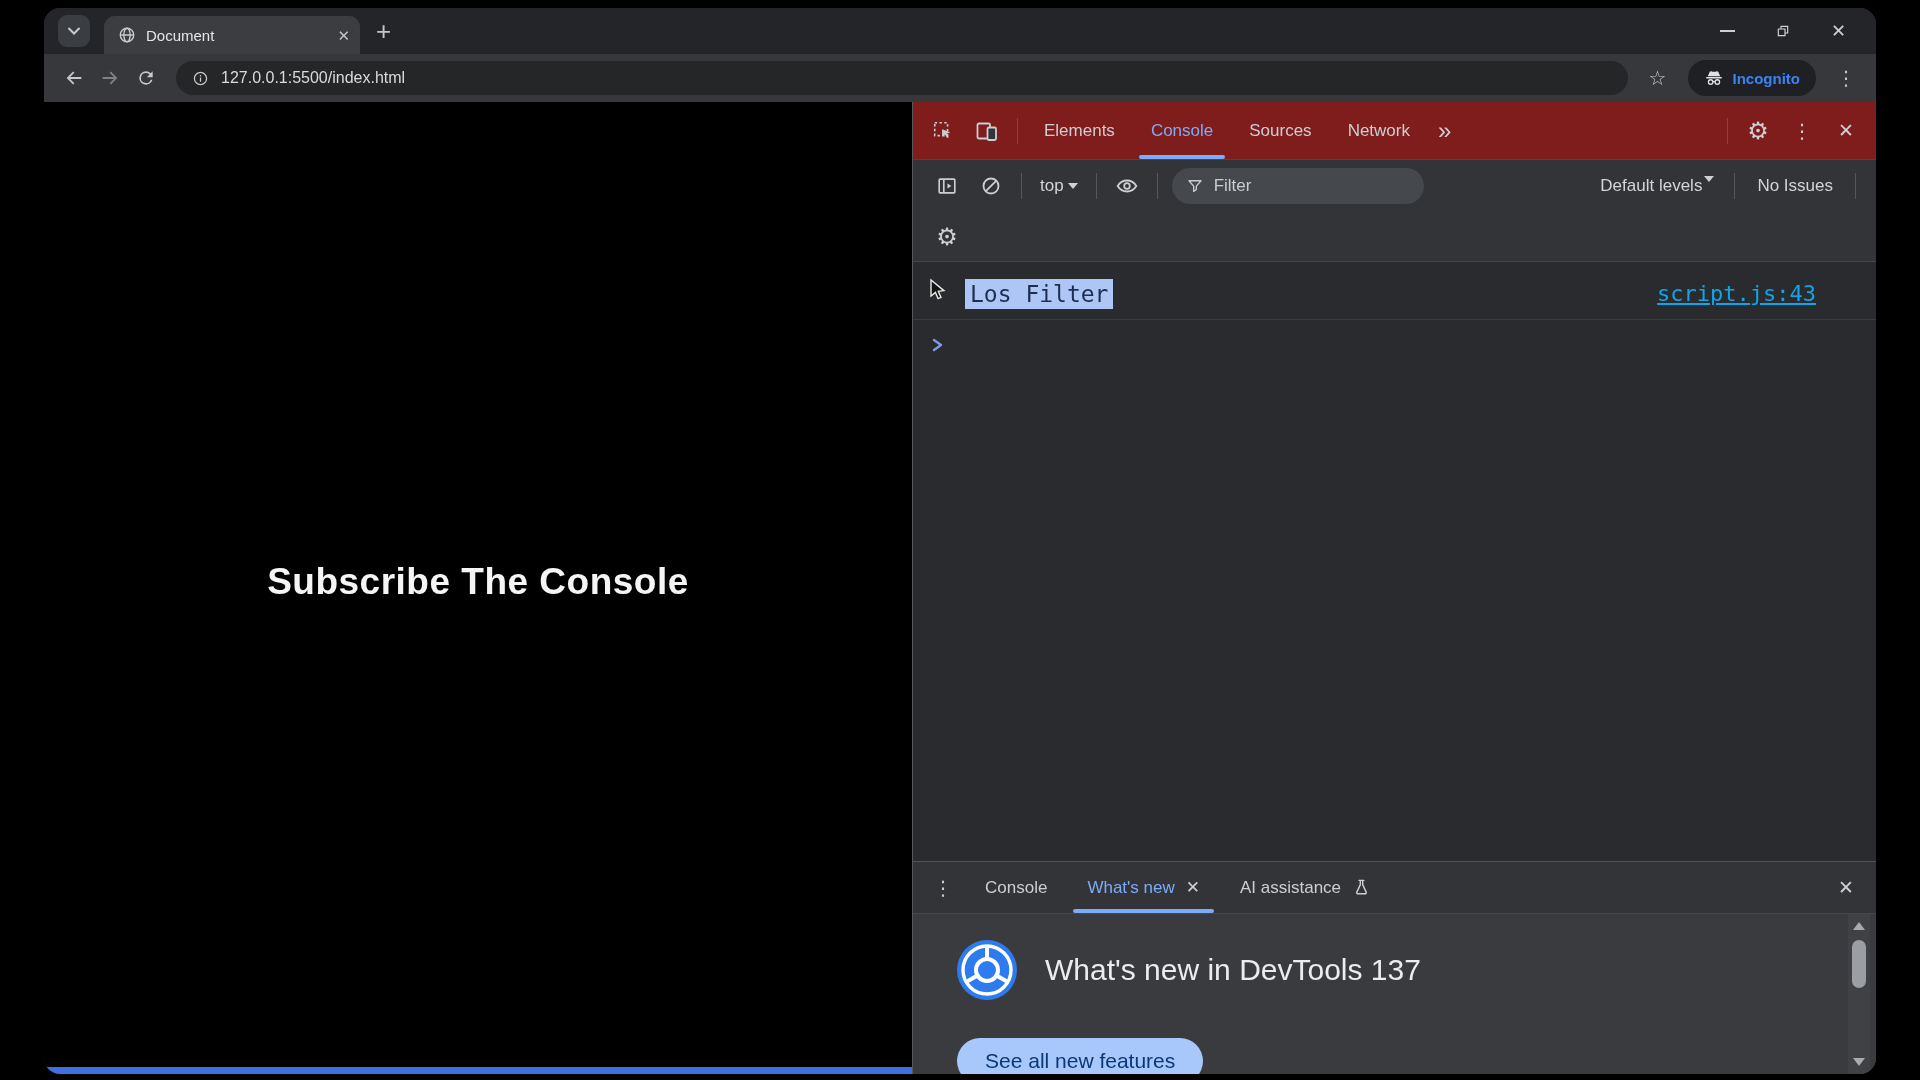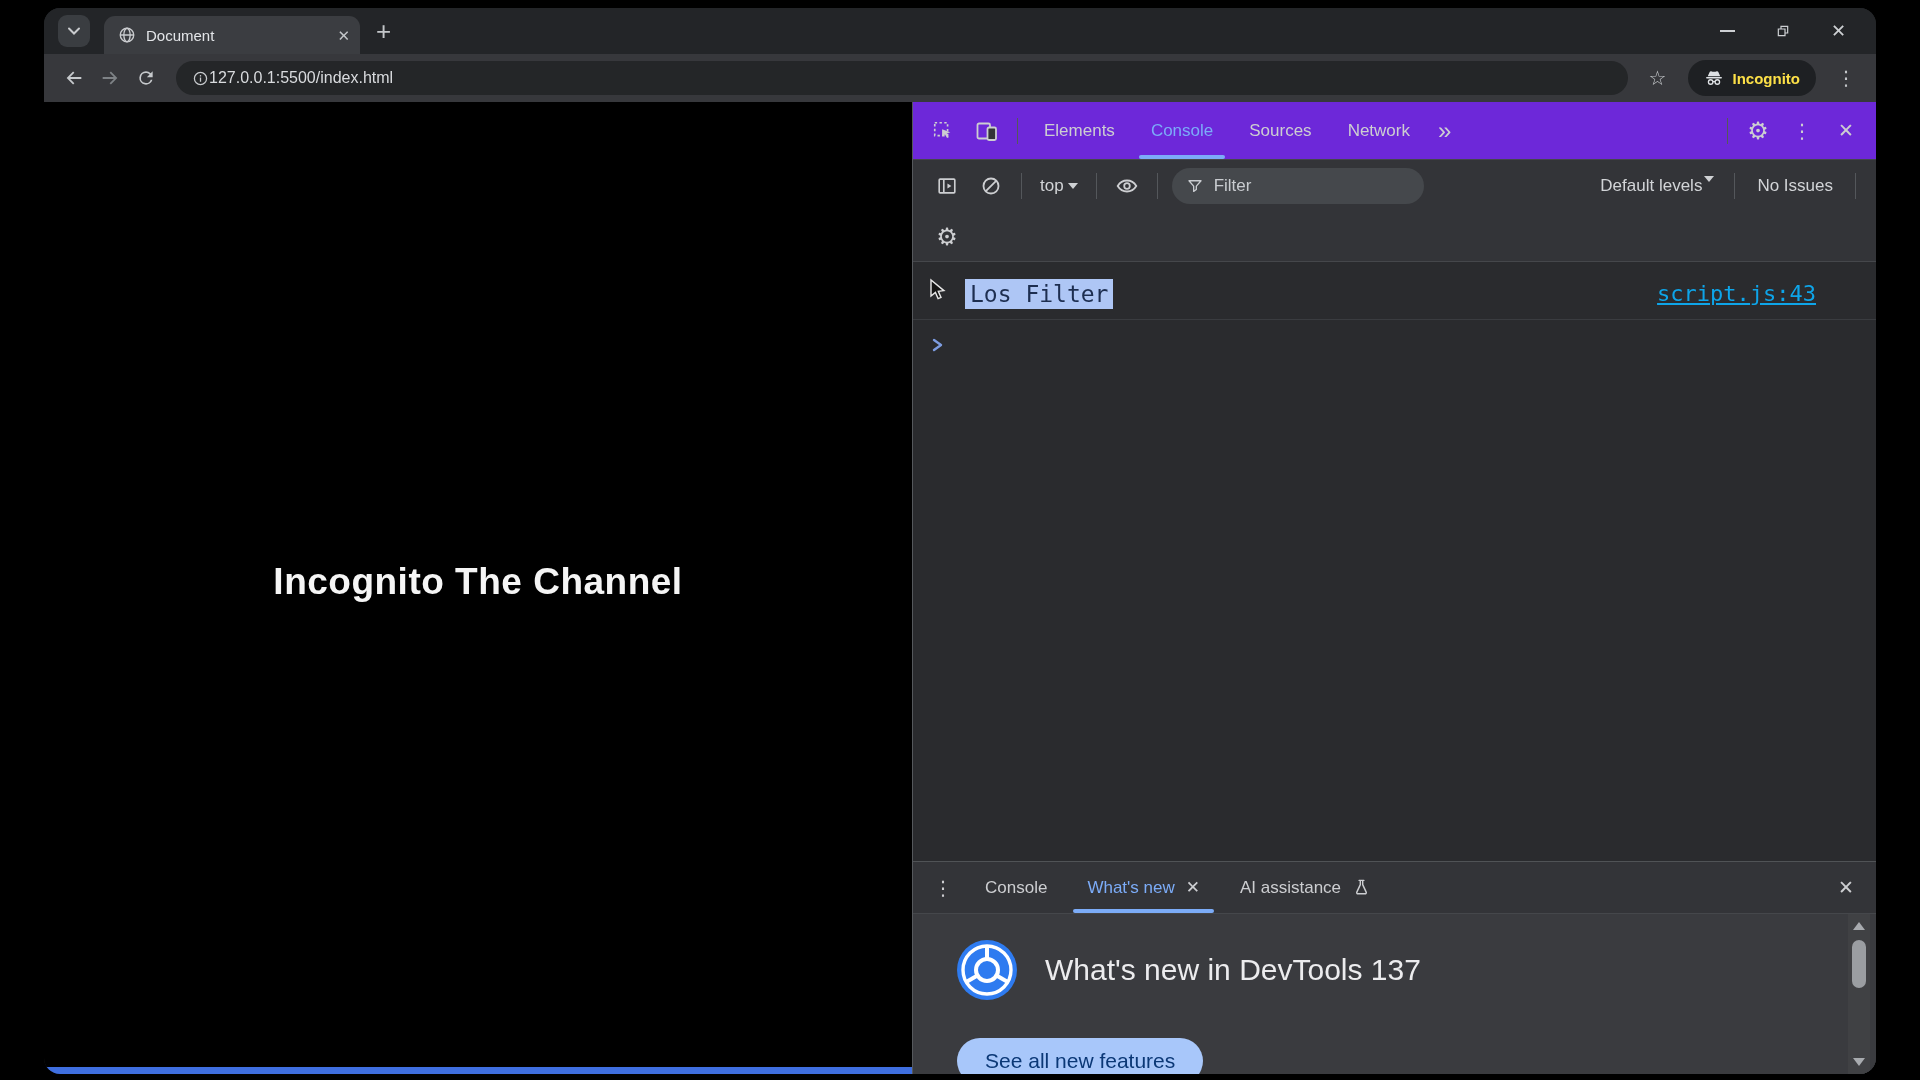--- a/index.html
+++ b/index.html
@@ -18,37 +18,37 @@
   .tab-close, .glyph-btn { color:#c3c6c9; font-size:15px; line-height:1; display:grid; place-items:center; }
   .newtab { font-size:26px; font-weight:300; color:#c3c6c9; margin-left:16px; }
   .win-controls { margin-left:auto; display:flex; align-items:center; gap:40px; padding-right:30px; color:#cdd0d3; }
   .minimize-glyph { display:block; width:15px; height:2px; background:#cdd0d3; }
   .close-glyph { font-size:18px; }
 
   
   .toolbar { height:48px; background:#37383c; display:flex; align-items:center; padding:0 12px; flex:0 0 auto; }
   .navbtn { width:36px; height:36px; display:grid; place-items:center; }
   .urlbar { flex:1; height:34px; background:#242628; border-radius:17px; margin:0 12px;
-            display:flex; align-items:center; padding:0 16px; }
+            display:flex; align-items:center; gap:12px; padding:0 16px; }
   .url-text { font-size:16px; color:#d9dbde; }
   .star { font-size:20px; color:#c3c6c9; }
   .incog-pill { height:36px; background:#1e2023; border-radius:18px; display:flex; align-items:center;
-                gap:9px; padding:0 16px; margin:16px 12px; color:#fde047; font-size:15px; font-weight:bold; }
+                gap:9px; padding:0 16px; margin:16px 12px; color:#3b82f6; font-size:15px; font-weight:bold; }
   .menu-dots { font-size:20px; color:#c3c6c9; }
 
   
   .content { flex:1; display:flex; min-height:0; }
   .viewport { width:868px; background:#000; position:relative; display:flex; align-items:center; justify-content:center; }
   .page-heading { font-size:37px; font-weight:bold; letter-spacing:.5px; color:#f5f5f5; margin-top:-12px; }
   .page-strip { position:absolute; left:0; right:0; bottom:0; height:7px; background:#3f6fe0; }
 
   .devtools { flex:1; background:#2a2b2e; border-left:1px solid #55585c; display:flex; flex-direction:column; min-width:0; }
 
   
-  .dt-tabbar { height:58px; background:#6d28d9; border-bottom:1px solid #45474b;
+  .dt-tabbar { height:58px; background:#7f1d1d; border-bottom:1px solid #45474b;
                display:flex; align-items:center; padding:0 8px; color:#cdced1; flex:0 0 auto; }
   .dt-iconbtn { width:44px; height:44px; display:grid; place-items:center; }
   .vsep { width:1px; height:26px; background:#54575b; margin:0 8px; flex:0 0 auto; }
   .dt-tab { height:100%; display:flex; align-items:center; padding:0 18px; font-size:17px; position:relative; }
   .dt-tab.active { color:#7cacf8; }
   .dt-tab.active::after { content:""; position:absolute; left:6px; right:6px; bottom:0; height:4px;
                           border-radius:4px; background:#7cacf8; }
   .more-tabs { font-size:24px; padding:0 10px; }
   .gear-glyph { font-size:24px; color:#cdced1; }
   .dots-glyph { font-size:20px; color:#cdced1; }
@@ -177,21 +177,21 @@
         <path d="M10.7 16.4h2.6" stroke="#dfe2e5" stroke-width="1.6"></path>
       </svg>
       <span>Incognito</span>
     </div>
     <span class="navbtn menu-dots">⋮</span>
   </div>
 
   <div class="content">
 
     <div class="viewport">
-      <div class="page-heading">Incognito The Channel</div>
+      <div class="page-heading">Subscribe The Console</div>
       <div class="page-strip"></div>
     </div>
 
     <div class="devtools">
 
       <div class="dt-tabbar">
         <span class="dt-iconbtn">
           <svg width="22" height="22" viewBox="0 0 24 24">
             <rect x="3" y="3" width="14" height="14" fill="none" stroke="#cdced1" stroke-width="1.8" stroke-dasharray="2.6 2.6"></rect>
             <path d="M11 10l9 3.4-3.9 1.3 2.2 4-1.9 1-2.2-4L11 18z" fill="#cdced1"></path>

